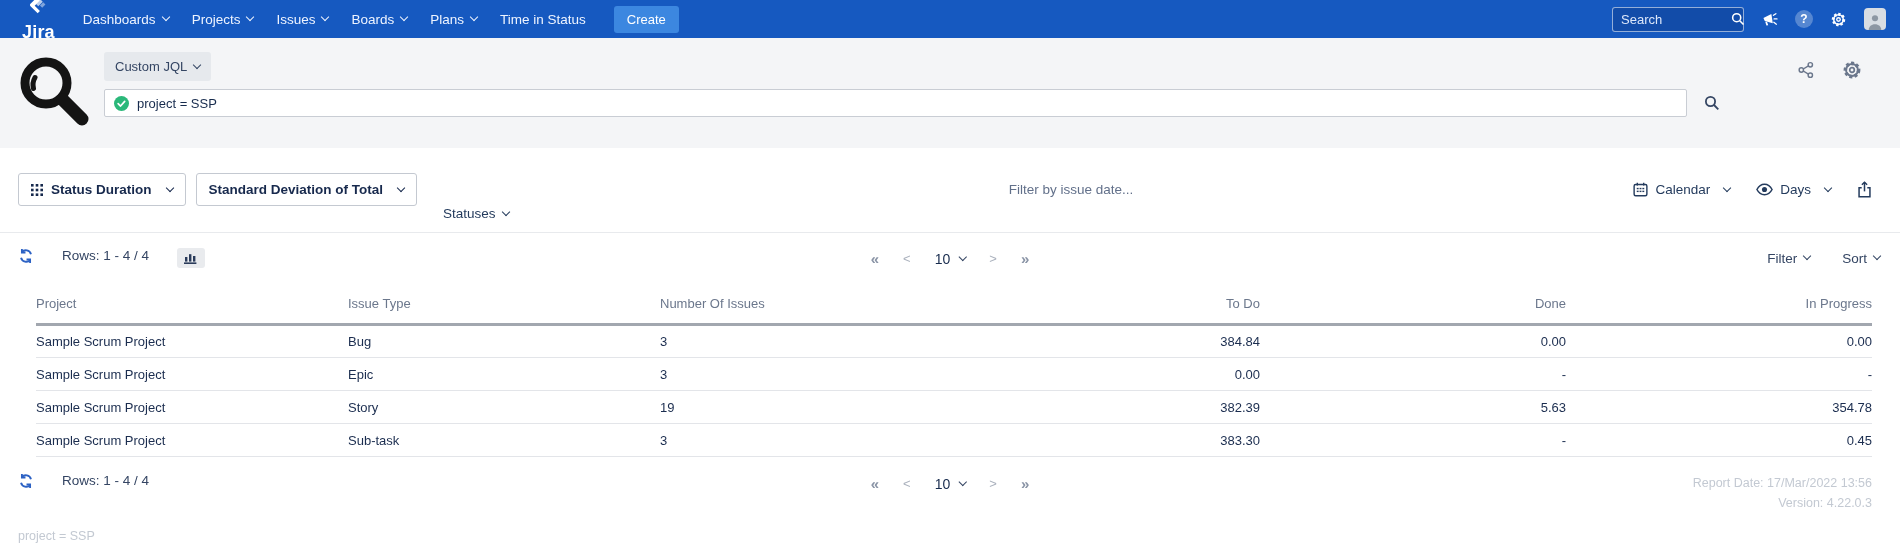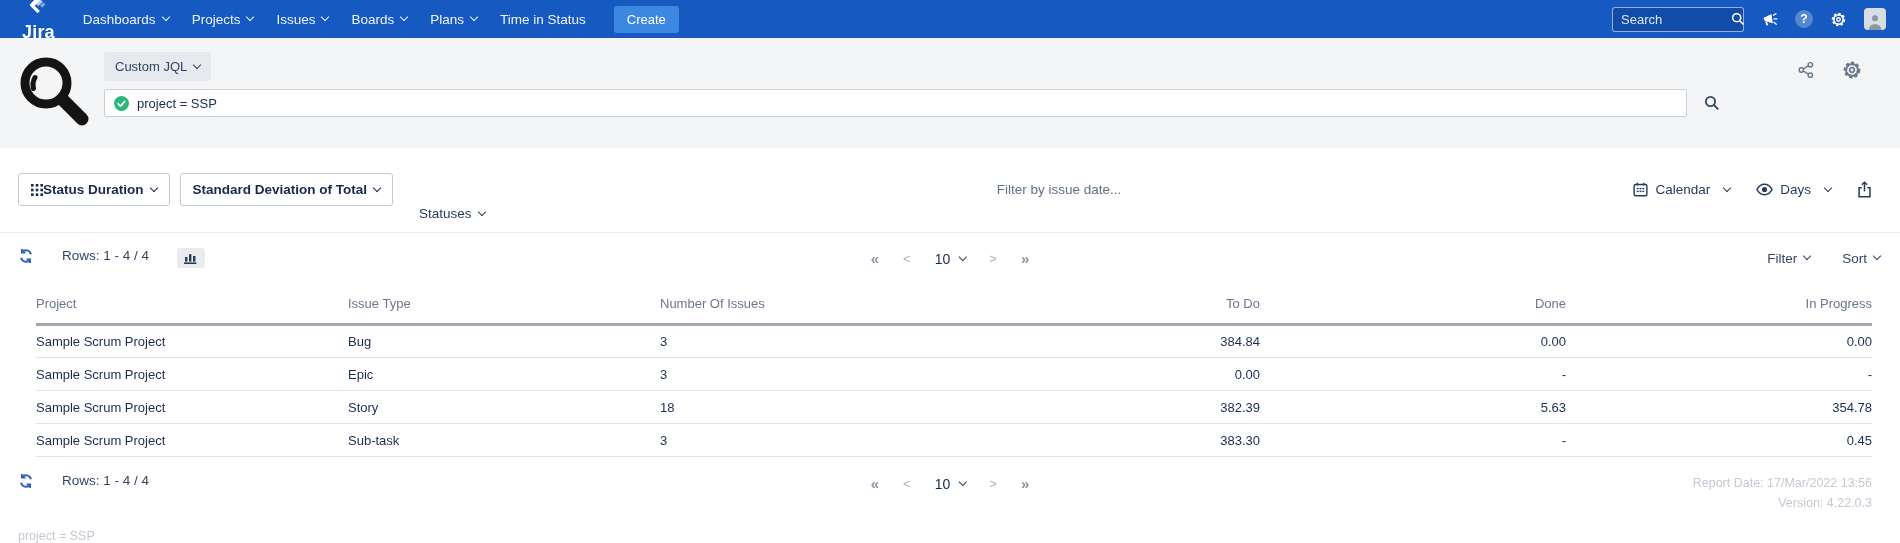--- a/index.html
+++ b/index.html
@@ -46,21 +46,21 @@
   .jql-row{display:flex; align-items:center;}
   .jql-input{width:1583px; height:28px; background:#fff; border:1px solid #c9cdd4;
     border-radius:2px; display:flex; align-items:center; gap:8px; padding:0 9px; cursor:text;}
   .jql-text{font-size:13px; color:var(--ink);}
   .jql-search{margin-left:17px;}
   .head-icons{position:absolute; right:38px; top:22px; display:flex; gap:27px; color:#6b778c;}
 
   
   .toolbar{display:flex; align-items:center; padding:10px 16px 11px 18px;
     border-bottom:1px solid #e8eaed;}
-  .tool-btn{display:flex; align-items:center; background:#fff;
+  .tool-btn{display:flex; align-items:center; gap:8px; background:#fff;
     border:1px solid #c4c9d1; border-radius:3px; padding:8px 12px; font-size:13.5px;
     font-weight:bold; color:#17294d; cursor:pointer; font-family:inherit; margin-right:10px;}
   .statuses{display:flex; align-items:center; font-size:13.5px; color:#243b5d;
     margin-left:16px; cursor:pointer;margin-top:48px;}
   .date-filter{flex:1; text-align:center; font-size:13.5px; color:#62708a; cursor:text;}
   .tool-right{display:flex; align-items:center; gap:26px; color:#243b5d; font-size:13.5px;
     margin-right:12px;justify-content:space-between;}
   .tool-right .grp{display:flex; align-items:center; gap:7px; cursor:pointer;}
 
   
@@ -339,21 +339,21 @@
           <td>Sample Scrum Project</td>
           <td>Epic</td>
           <td>3</td>
           <td class="num">0.00</td>
           <td class="num">-</td>
           <td class="num">-</td>
         </tr>
         <tr>
           <td>Sample Scrum Project</td>
           <td>Story</td>
-          <td>18</td>
+          <td>19</td>
           <td class="num">382.39</td>
           <td class="num">5.63</td>
           <td class="num">354.78</td>
         </tr>
         <tr>
           <td>Sample Scrum Project</td>
           <td>Sub-task</td>
           <td>3</td>
           <td class="num">383.30</td>
           <td class="num">-</td>

